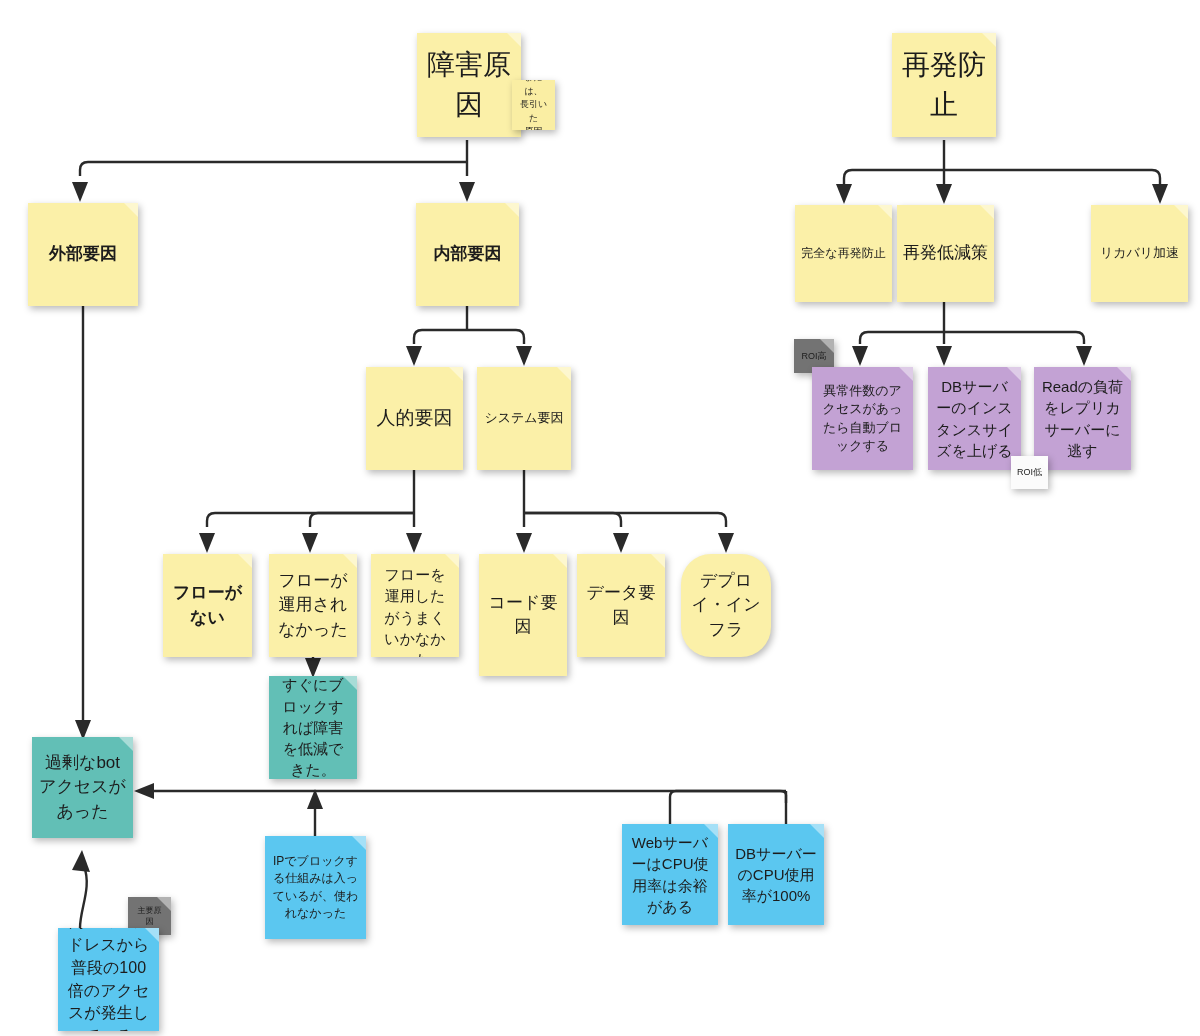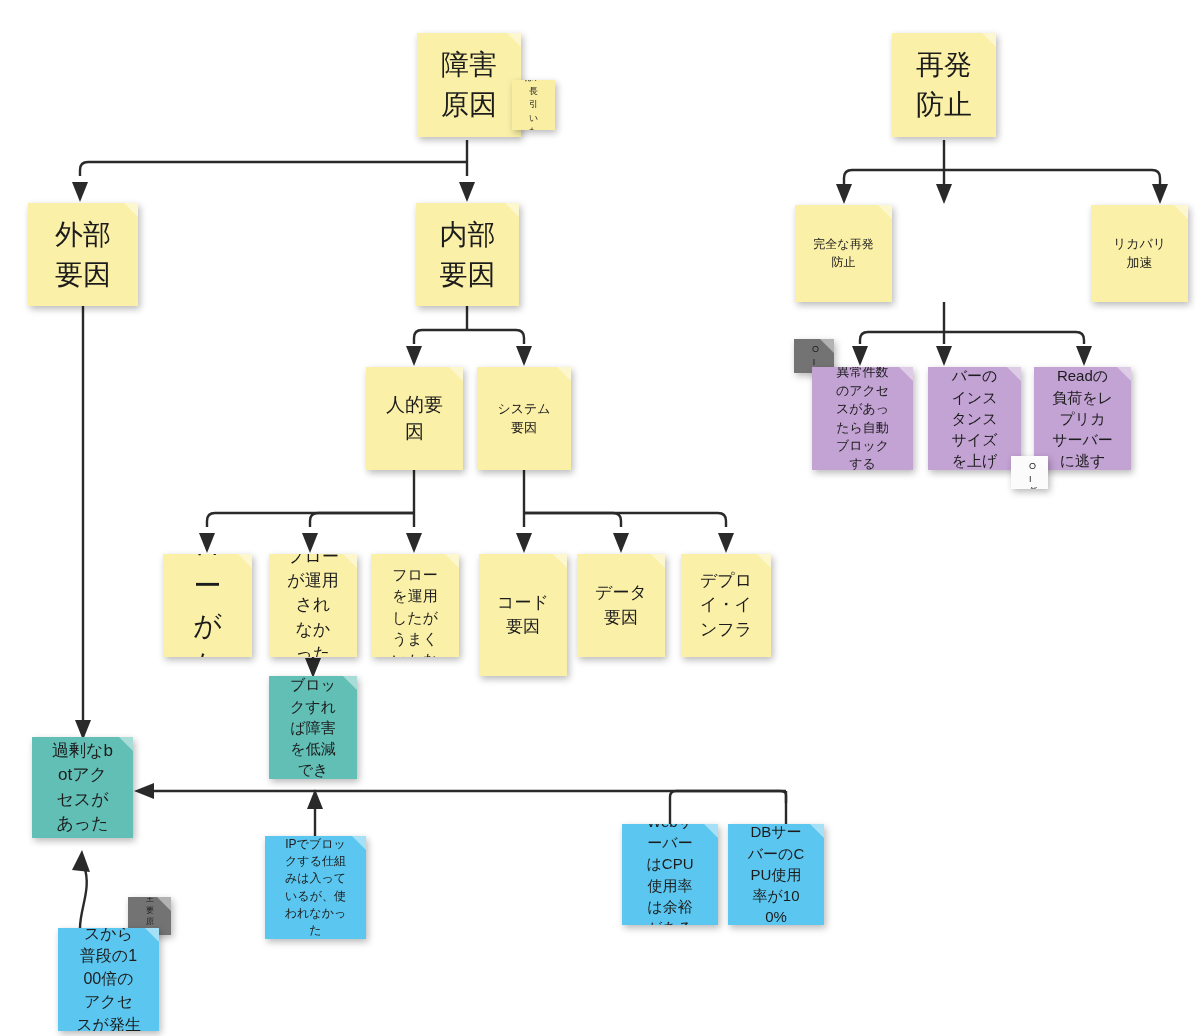--- a/index.html
+++ b/index.html
@@ -24,21 +24,21 @@
   }
   #wires .arrowhead{fill:#2a2a2a;stroke:none;}
 
   .note{
     position:absolute;
     box-sizing:border-box;
     display:flex;
     align-items:center;
     justify-content:center;
     text-align:center;
-    padding:4px 18px;
+    padding:4px 6px;
     line-height:1.42;
     color:#1c1c1c;
     box-shadow:2px 3px 7px rgba(0,0,0,.28);
     overflow:hidden;
     word-break:break-all;
   }
   
   .note::after{
     content:"";
     position:absolute;
@@ -53,21 +53,21 @@
 
   .yellow{background:#fbf0a8;}
   .yellow2{background:#faeea3;}
   .teal{background:#62bfb6;}
   .blue{background:#5bc7f0;}
   .purple{background:#c3a2d4;}
   .orange{background:#737373;}
   .white{background:#fbfbfb;}
 
   .f28{font-size:28px;}
-  .f22{font-size:28px;}
+  .f22{font-size:17px;font-weight:bold;}
   .f19{font-size:19px;}
   .f17{font-size:17px;}
   .f15{font-size:15px;}
   .f13{font-size:13px;}
   .f12{font-size:12px;}
   .f11{font-size:16px;}
   .f9{font-size:9px;}
   .f8{font-size:8px;}
 </style>
 </head>
@@ -180,21 +180,21 @@
   </div>
 
   <div class="note yellow f17" style="left:479px;top:554px;width:88px;height:122px;">
     <span class="txt">コード要因</span>
   </div>
 
   <div class="note yellow f17" style="left:577px;top:554px;width:88px;height:103px;">
     <span class="txt">データ要因</span>
   </div>
 
-  <div class="note yellow f17" style="left:681px;top:554px;width:90px;height:103px;">
+  <div class="note yellow f17" style="left:681px;top:554px;width:90px;height:103px;border-radius:30px;">
     <span class="txt">デプロイ・インフラ</span>
   </div>
 
   <div class="note teal f15" style="left:269px;top:676px;width:88px;height:103px;">
     <span class="txt">すぐにブロックすれば障害を低減できた。</span>
   </div>
 
   <div class="note teal f17" style="left:32px;top:737px;width:101px;height:101px;">
     <span class="txt">過剰なbotアクセスがあった</span>
   </div>
@@ -220,20 +220,23 @@
   </div>
 
   <div class="note yellow f28" style="left:892px;top:33px;width:104px;height:104px;">
     <span class="txt">再発防止</span>
   </div>
 
   <div class="note yellow f12" style="left:795px;top:205px;width:97px;height:97px;">
     <span class="txt">完全な再発防止</span>
   </div>
 
+  <div class="note yellow f17" style="left:897px;top:205px;width:97px;height:97px;">
+    <span class="txt">再発低減策</span>
+  </div>
 
   <div class="note yellow f13" style="left:1091px;top:205px;width:97px;height:97px;">
     <span class="txt">リカバリ加速</span>
   </div>
 
   <div class="note orange f9" style="left:794px;top:339px;width:40px;height:34px;">
     <span class="txt">ROI高</span>
   </div>
 
   <div class="note purple f13" style="left:812px;top:367px;width:101px;height:103px;">

